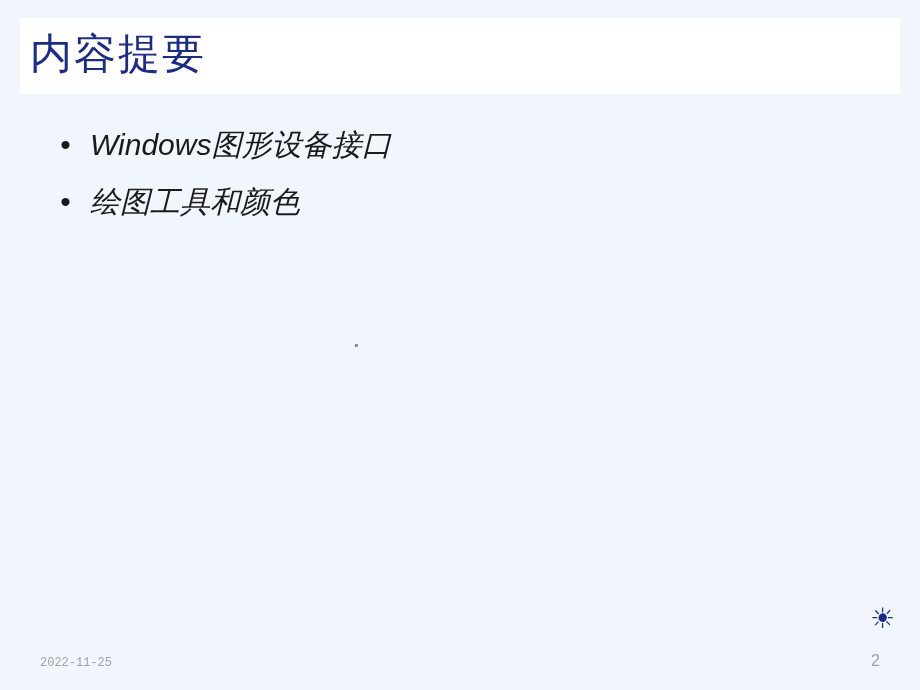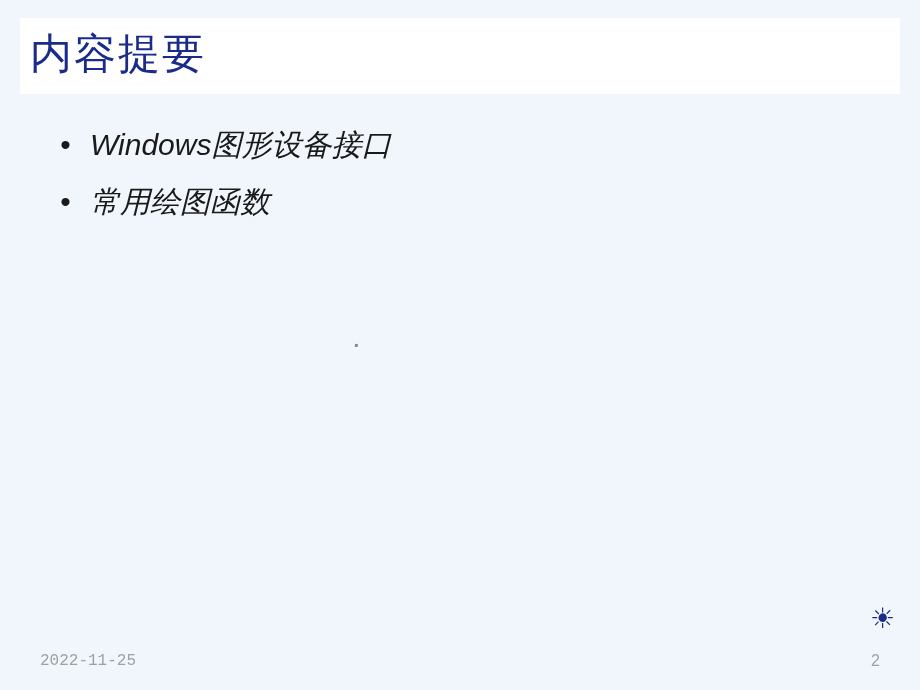--- a/index.html
+++ b/index.html
@@ -52,21 +52,21 @@
       position: absolute;
       left: 354px;
       top: 338px;
       font-size: 12px;
       color: #888;
     }
     .footer-date {
       position: absolute;
       bottom: 20px;
       left: 40px;
-      font-size: 16px;
+      font-size: 12px;
       color: #a0a0a0;
       font-family: "Courier New", monospace;
     }
     .footer-page {
       position: absolute;
       bottom: 20px;
       right: 40px;
       font-size: 16px;
       color: #a0a0a0;
       font-family: Arial, sans-serif;
@@ -81,21 +81,21 @@
   </style>
 </head>
 <body>
 
 <div class="title-bar">
   <div class="title-text">内容提要</div>
 </div>
 
 <ul class="bullet-list">
   <li>Windows图形设备接口</li>
-  <li>常用绘图函数</li>
+  <li>绘图工具和颜色</li>
 </ul>
 
 <div class="center-dot">▪</div>
 
 <div class="footer-date">2022-11-25</div>
 <div class="footer-page">2</div>
 
 <div class="sun-icon">☀</div>
 
 </body></html>

